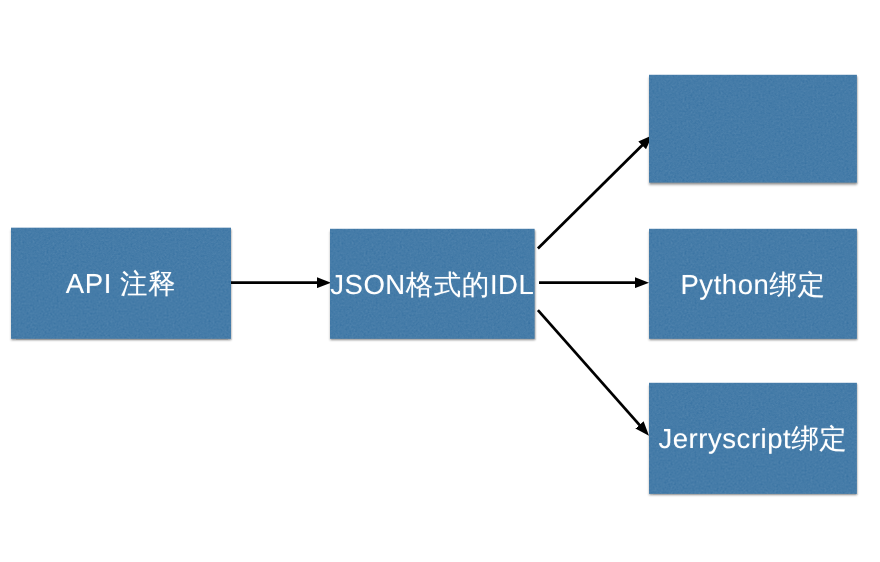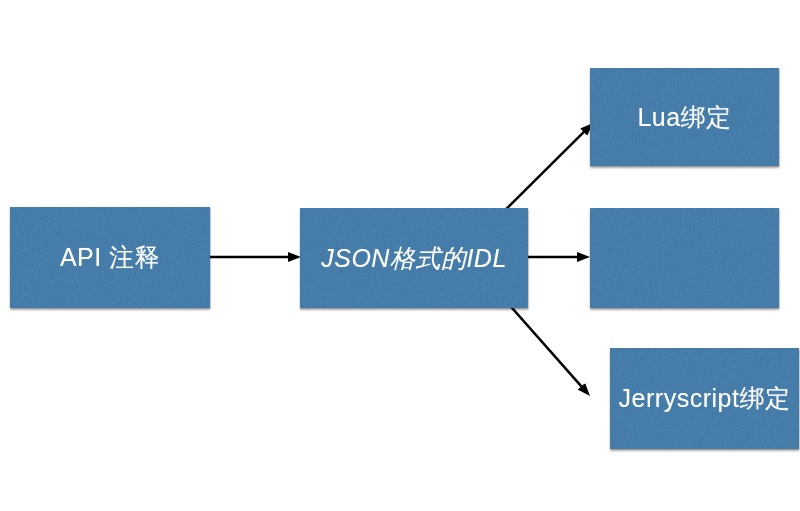--- a/index.html
+++ b/index.html
@@ -50,24 +50,24 @@
     color: var(--node-text);
     font-size: 25px;
     font-weight: 400;
     letter-spacing: 0.5px;
     white-space: nowrap;
     text-shadow: 0 0 1px rgba(255,255,255,0.35);
   }
 
   
   .node-api         { left: 10px;  top: 207px; width: 200px; height: 101px; }
-  .node-idl         { left: 300px; top: 208px; width: 228px; height: 100px; font-style: italic; }
+  .node-idl         { left: 300px; top: 208px; width: 186px; height: 100px; }
   .node-lua         { left: 590px; top: 68px;  width: 189px; height: 98px;  }
   .node-python      { left: 590px; top: 208px; width: 189px; height: 100px; }
-  .node-jerryscript { left: 610px; top: 348px; width: 189px; height: 101px; }
+  .node-jerryscript { left: 590px; top: 348px; width: 189px; height: 101px; }
 </style>
 </head>
 <body>
 
 <div class="canvas">
 
   <svg class="arrows-layer" viewBox="0 0 800 511" width="800" height="511" aria-hidden="true">
     <defs>
       <marker id="arrowhead" viewBox="0 0 13 10" refX="2" refY="5" markerWidth="13" markerHeight="10" markerUnits="userSpaceOnUse" orient="auto">
         <path d="M0,0 L13,5 L0,10 Z" fill="#000000"></path>
@@ -94,27 +94,27 @@
     <svg class="grain" aria-hidden="true">
         <rect width="100%" height="100%" filter="url(#paperGrain)" opacity="0.16"></rect>
       </svg>
     <span class="label">JSON格式的IDL</span>
   </div>
 
   <div class="node node-lua">
     <svg class="grain" aria-hidden="true">
         <rect width="100%" height="100%" filter="url(#paperGrain)" opacity="0.16"></rect>
       </svg>
-    <span class="label">Lua绑定</span>
   </div>
 
   <div class="node node-python">
     <svg class="grain" aria-hidden="true">
         <rect width="100%" height="100%" filter="url(#paperGrain)" opacity="0.16"></rect>
       </svg>
+    <span class="label">Python绑定</span>
   </div>
 
   <div class="node node-jerryscript">
     <svg class="grain" aria-hidden="true">
         <rect width="100%" height="100%" filter="url(#paperGrain)" opacity="0.16"></rect>
       </svg>
     <span class="label">Jerryscript绑定</span>
   </div>
 
 </div>

